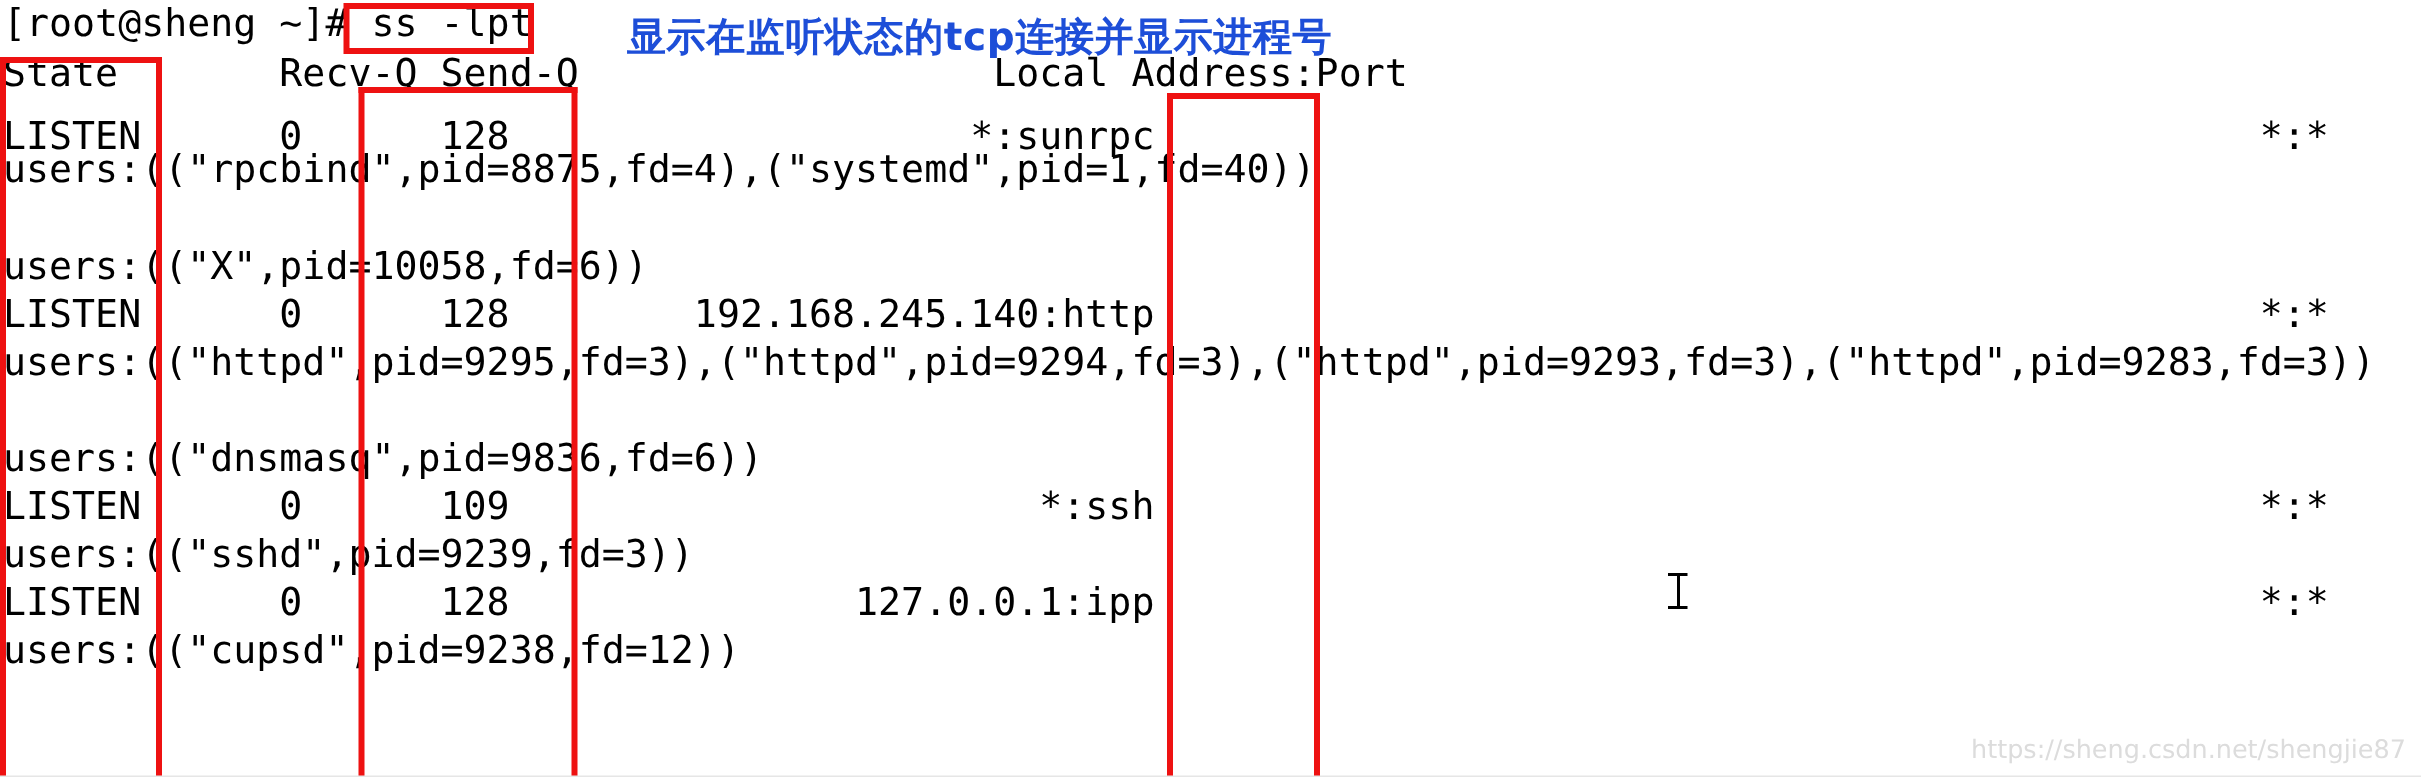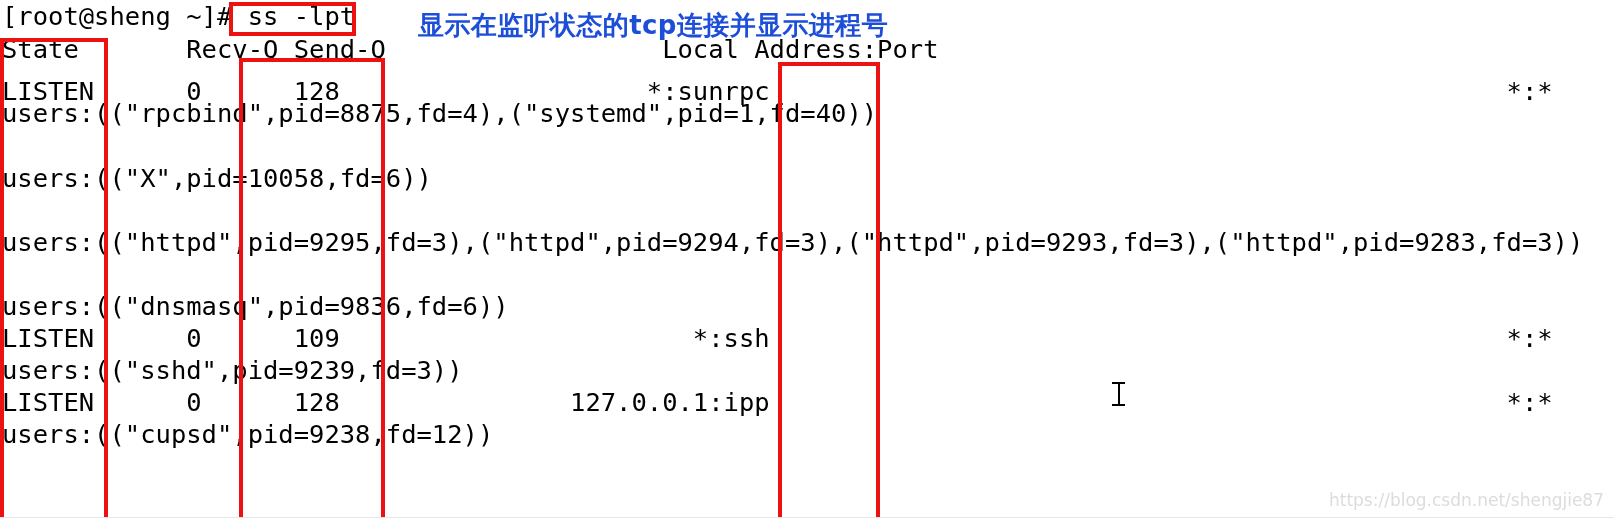--- a/index.html
+++ b/index.html
@@ -107,20 +107,21 @@
 </head>
 <body>
 
 <div id="terminal">
 
   <div class="tline" style="top:0px;">[root@sheng ~]# ss -lpt</div>
   <div class="tline" style="top:33px;">State       Recv-Q Send-Q                  Local Address:Port                                               Peer Address:Port</div>
   <div class="tline" style="top:65px;margin-top:10px;">LISTEN      0      128                    *:sunrpc                                                *:*</div>
   <div class="tline" style="top:97px;">users:(("rpcbind",pid=8875,fd=4),("systemd",pid=1,fd=40))</div>
   <div class="tline" style="top:162px;">users:(("X",pid=10058,fd=6))</div>
+  <div class="tline" style="top:194px;">LISTEN      0      128        192.168.245.140:http                                                *:*</div>
   <div class="tline" style="top:226px;">users:(("httpd",pid=9295,fd=3),("httpd",pid=9294,fd=3),("httpd",pid=9293,fd=3),("httpd",pid=9283,fd=3))</div>
   <div class="tline" style="top:290px;">users:(("dnsmasq",pid=9836,fd=6))</div>
   <div class="tline" style="top:322px;">LISTEN      0      109                       *:ssh                                                *:*</div>
   <div class="tline" style="top:354px;">users:(("sshd",pid=9239,fd=3))</div>
   <div class="tline" style="top:386px;">LISTEN      0      128               127.0.0.1:ipp                                                *:*</div>
   <div class="tline" style="top:418px;">users:(("cupsd",pid=9238,fd=12))</div>
 
 </div>
 
 <div class="redbox" style="left:229px; top:2px;  width:127px; height:34px;"></div>
@@ -132,14 +133,14 @@
 <div class="redbox open-bottom" style="left:778px; top:62px; width:102px; height:456px;"></div>
 
 <div id="cn-note">显示在监听状态的tcp连接并显示进程号</div>
 
 <div id="ibeam">
   <div class="bar top"></div>
   <div class="stem"></div>
   <div class="bar bot"></div>
 </div>
 
-<div id="watermark">https://blog.csdn.net/shengjie87</div>
+<div id="watermark">https://sheng.csdn.net/shengjie87</div>
 <div id="bottom-rule"></div>
 
 </body></html>

